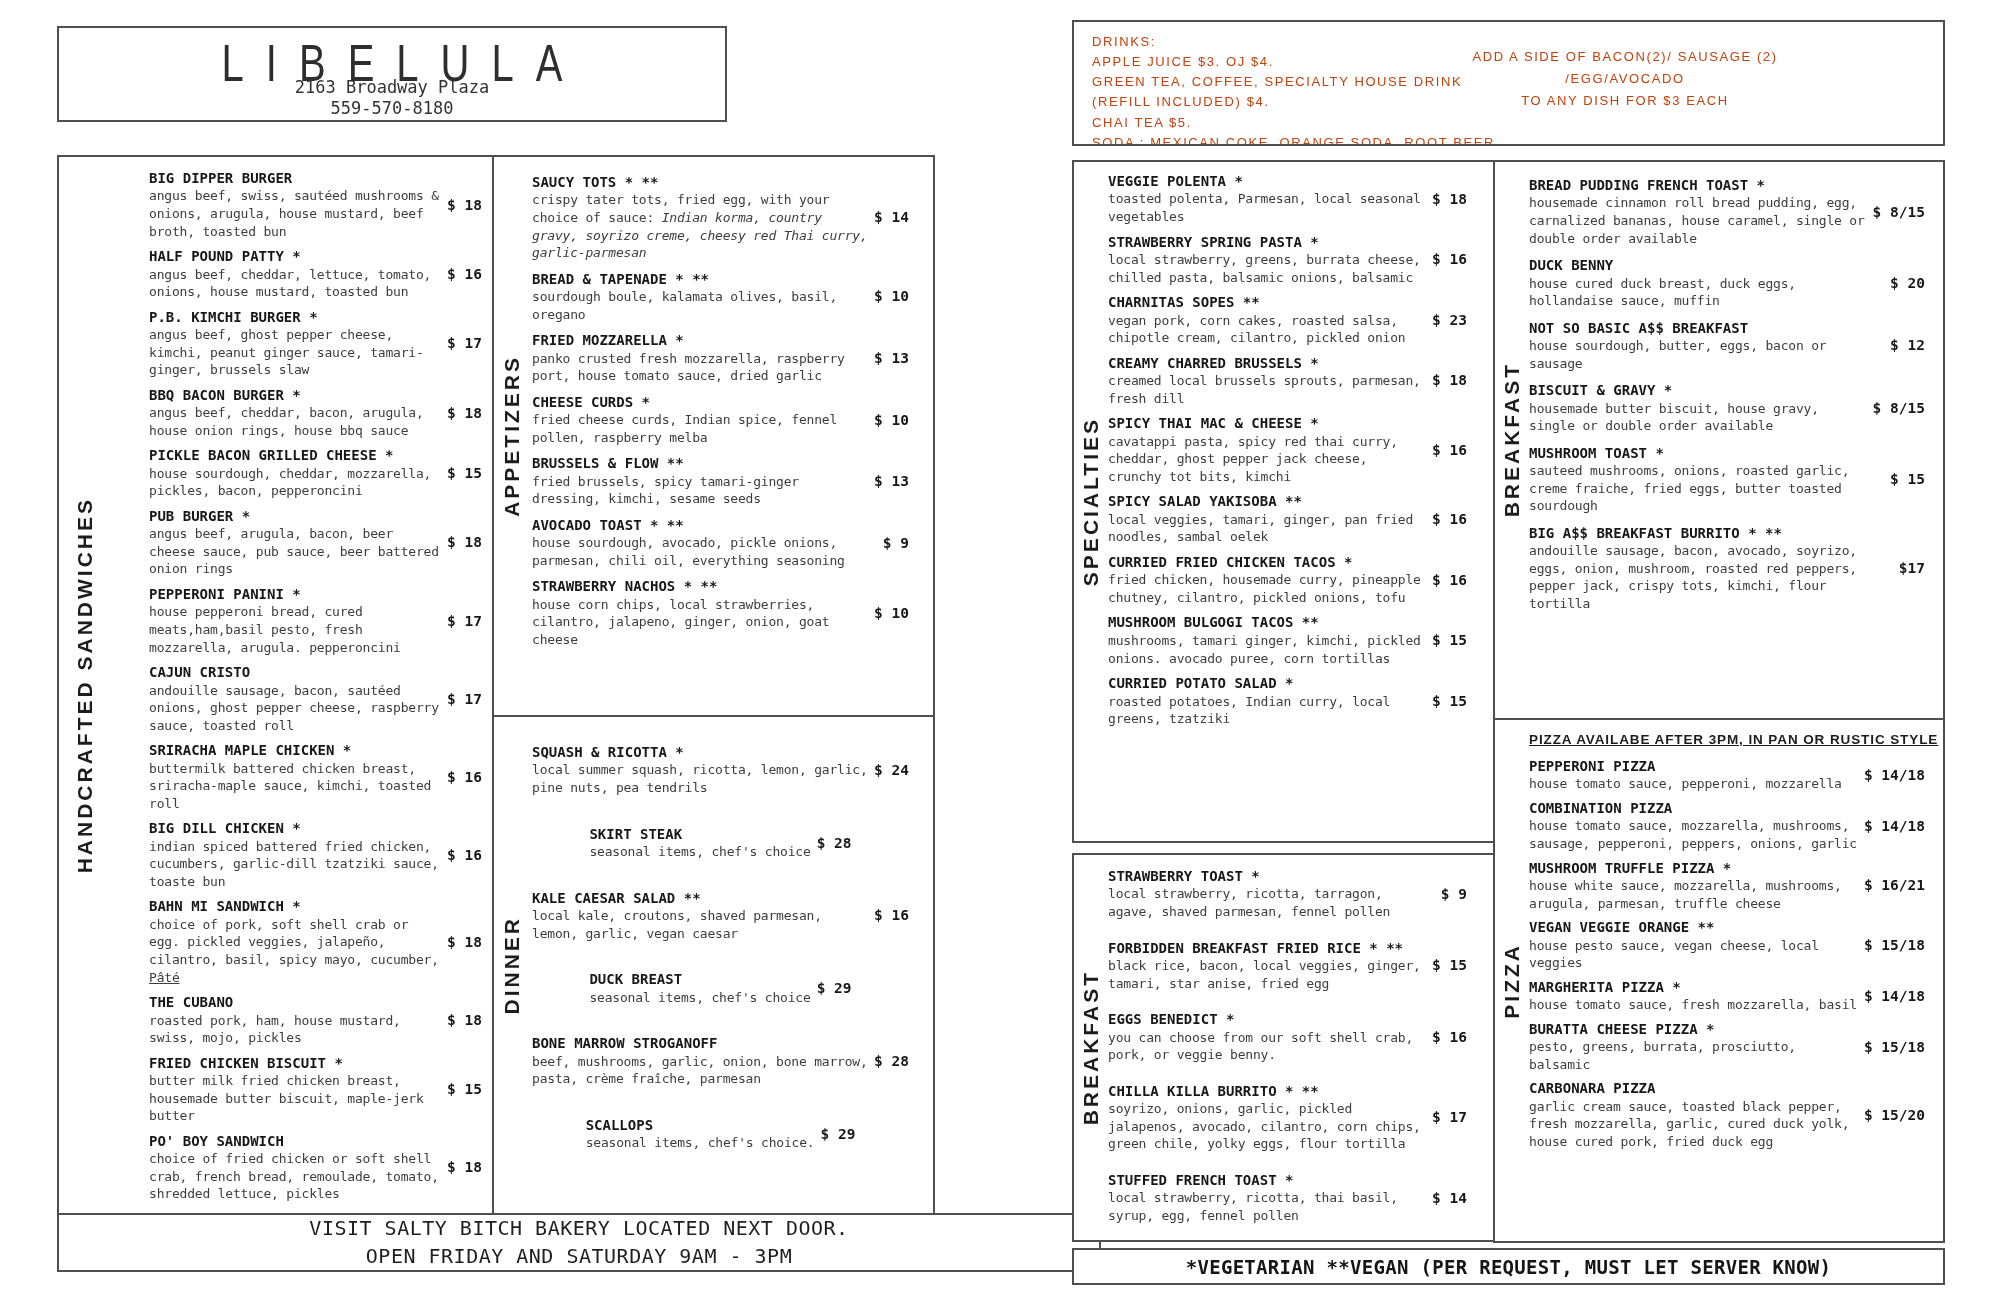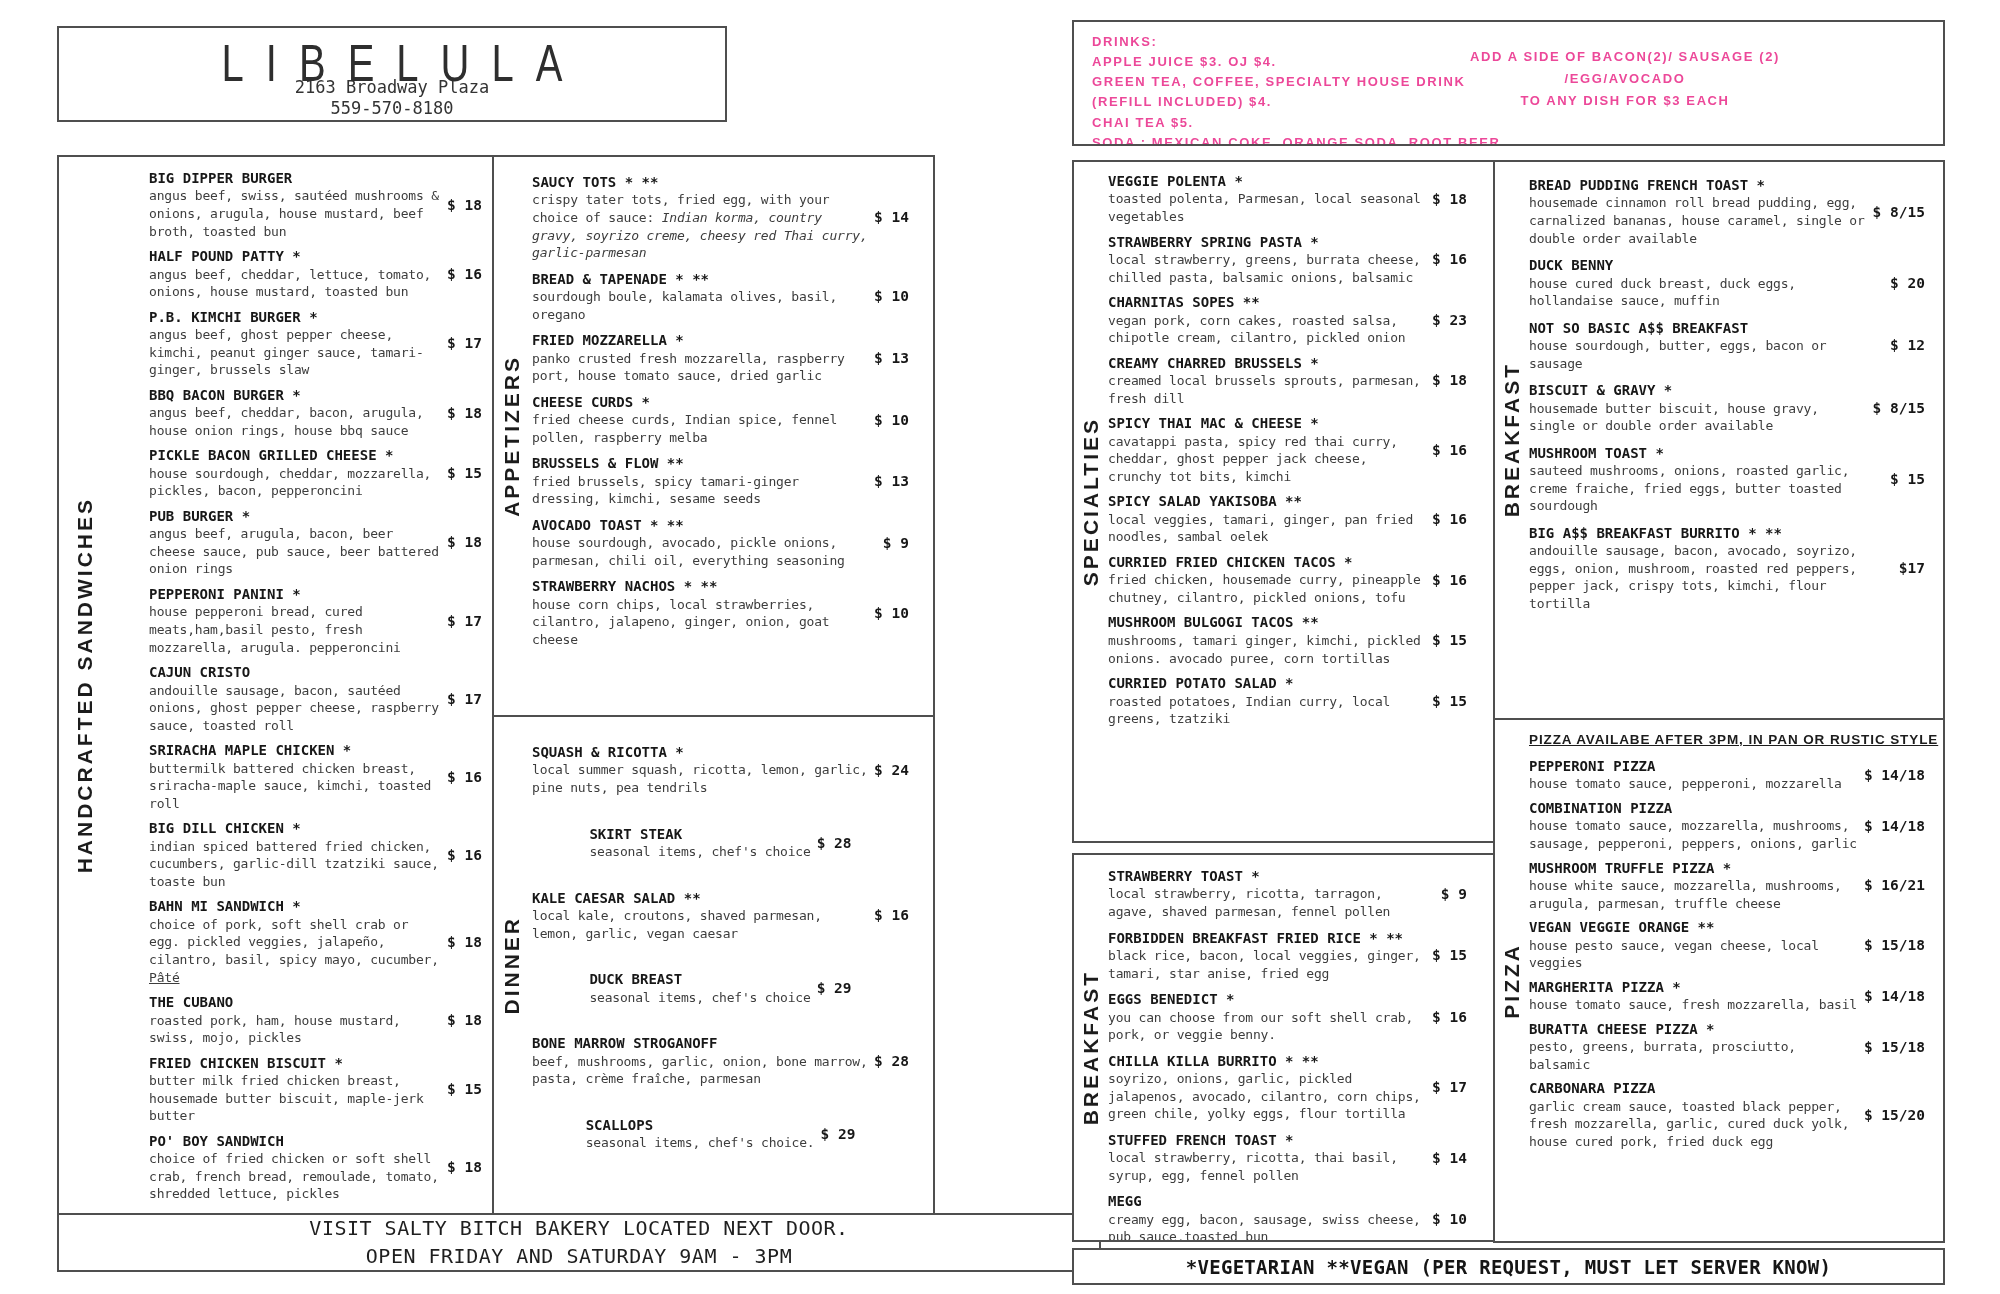--- a/index.html
+++ b/index.html
@@ -48,31 +48,31 @@
   .dinner{flex:1;display:flex;}
   .dinner .vcol{width:36px;}
   .dinner .items{padding:26px 24px 4px 2px;gap:28px;align-items:center;}
 
   
   .footer-box{left:57px;top:1213px;width:1044px;height:59px;display:flex;flex-direction:column;justify-content:center;align-items:center;gap:3px;}
   .footer-line{font-size:20px;letter-spacing:0.5px;color:#1f1f1f;line-height:1.25;}
 
   
   .rheader-box{left:1072px;top:20px;width:873px;height:126px;}
-  .cond{font-family:"Liberation Sans",sans-serif;font-weight:700;color:#ec4899;}
+  .cond{font-family:"Liberation Sans",sans-serif;font-weight:400;color:#c2410c;}
   .drinks{position:absolute;left:18px;top:10px;}
   .drink-line{font-size:13px;letter-spacing:1.6px;line-height:1.55;}
   .addside{position:absolute;right:108px;top:24px;width:420px;text-align:center;}
   .addside-line{font-size:13px;letter-spacing:1.6px;line-height:1.7;}
 
   
   .spec-box{left:1072px;top:160px;width:423px;height:683px;display:flex;}
   .spec-box .items{padding:10px 26px 4px 0;gap:7px;}
   .bkl-box{left:1072px;top:853px;width:423px;height:389px;display:flex;}
-  .bkl-box .items{padding:12px 26px 4px 0;gap:8px;}
+  .bkl-box .items{padding:12px 26px 4px 0;gap:18px;}
   .bkr-box{left:1493px;top:160px;width:452px;height:560px;display:flex;}
   .bkr-box .items{padding:14px 18px 4px 0;gap:9px;}
   .pizza-box{left:1493px;top:718px;width:452px;height:525px;display:flex;}
   .pizza-box .items{padding:12px 18px 4px 0;gap:6px;}
   .pizza-note{
     font-family:"Liberation Sans",sans-serif;font-weight:700;font-size:13.5px;
     letter-spacing:0.9px;color:#1c1c1c;text-decoration:underline;
     white-space:nowrap;margin-bottom:4px;
   }
 

